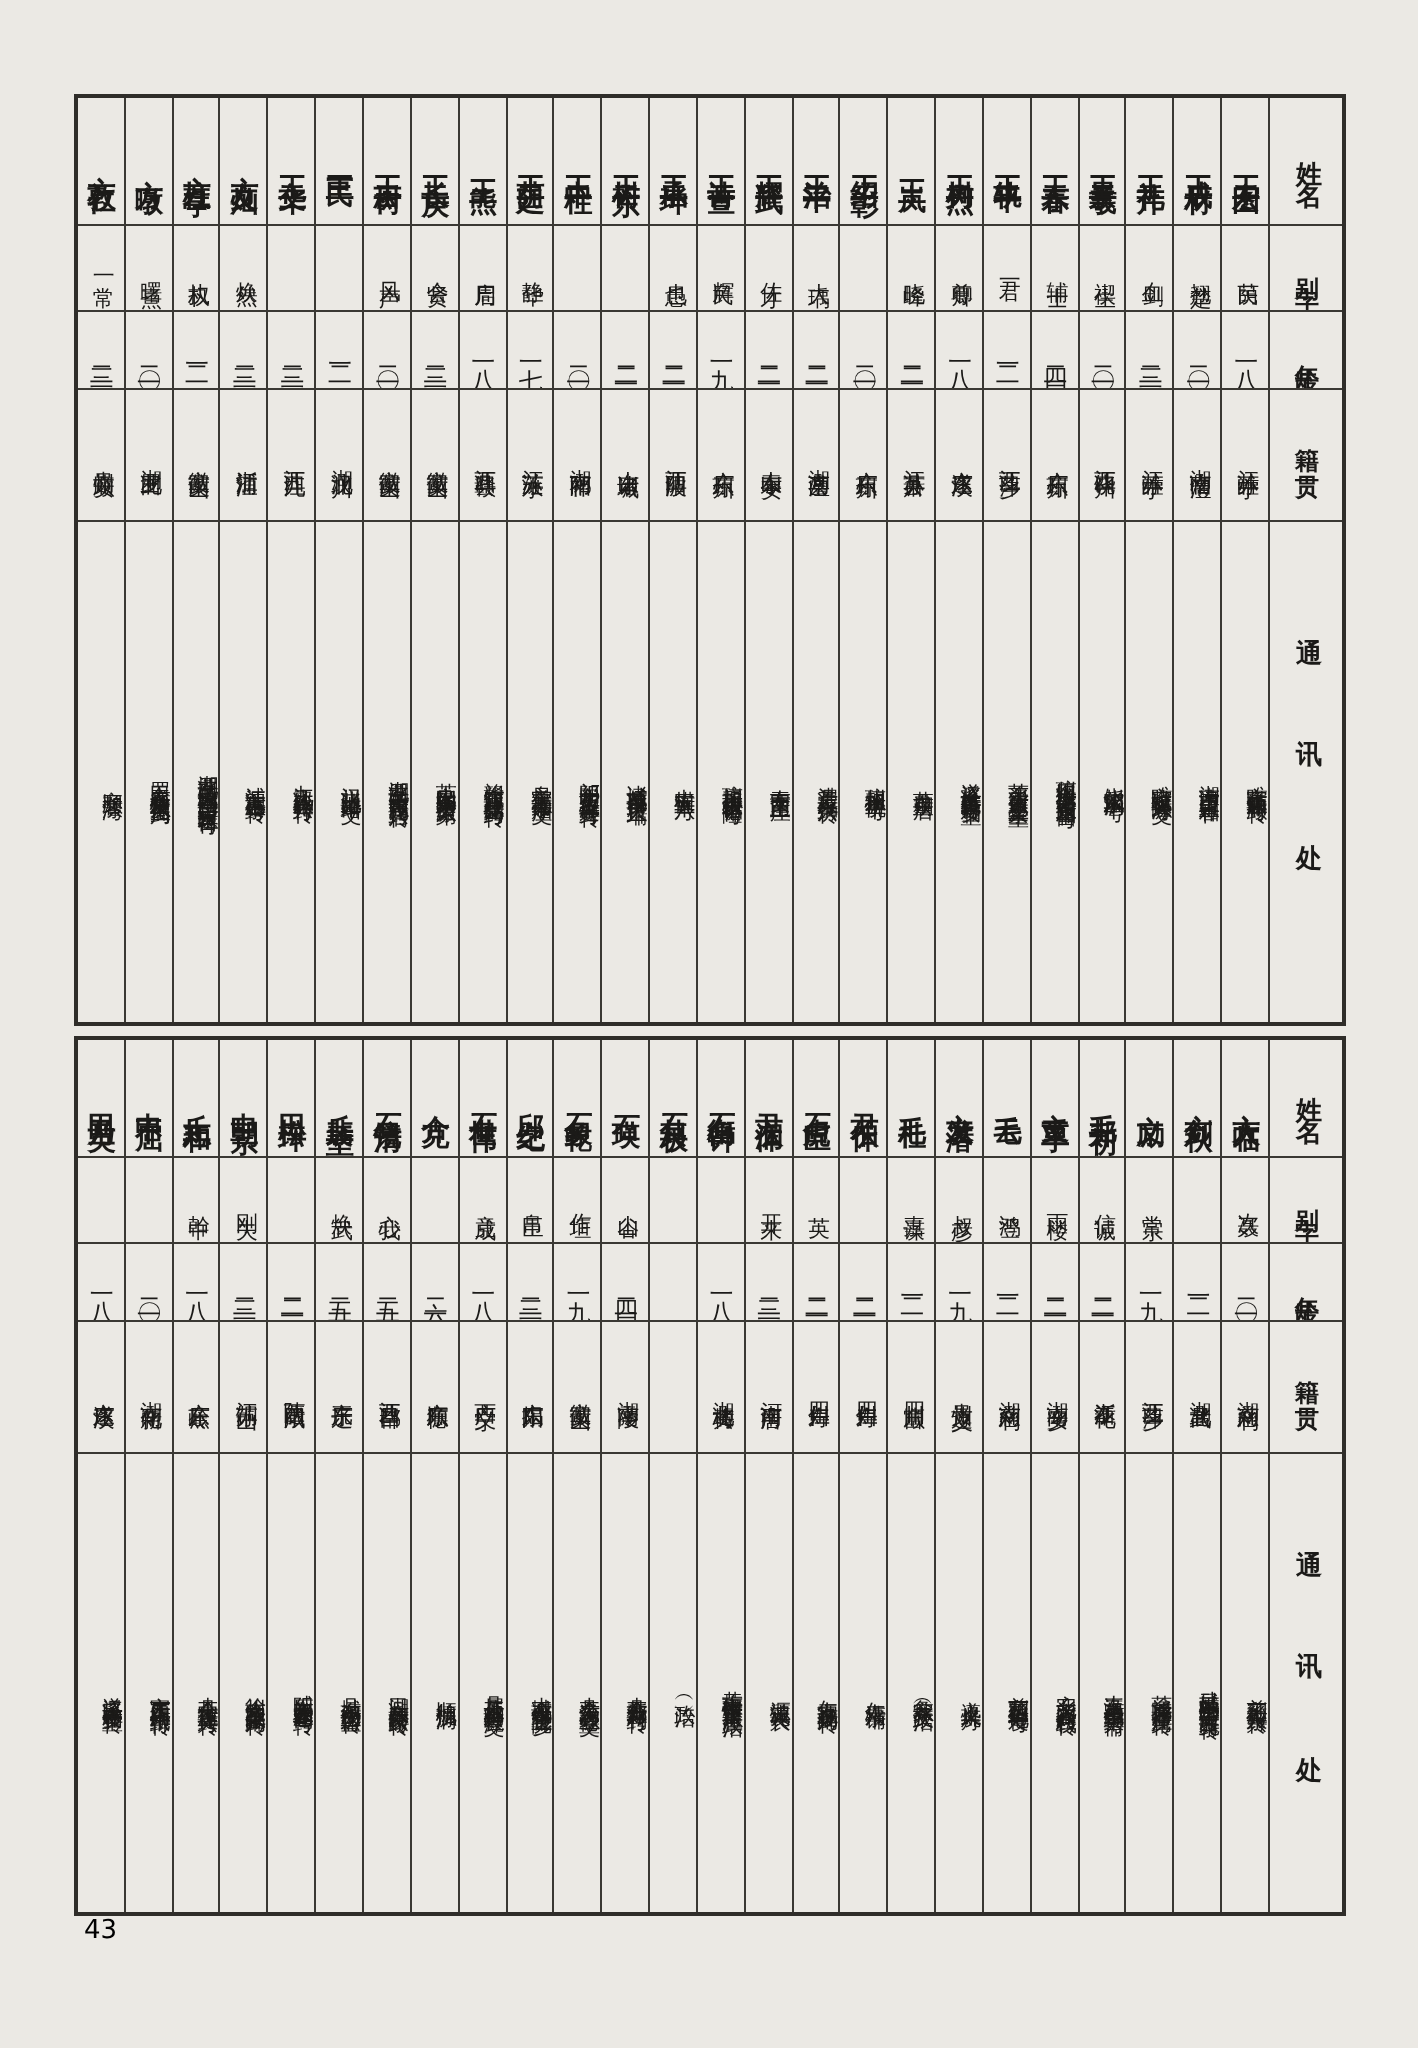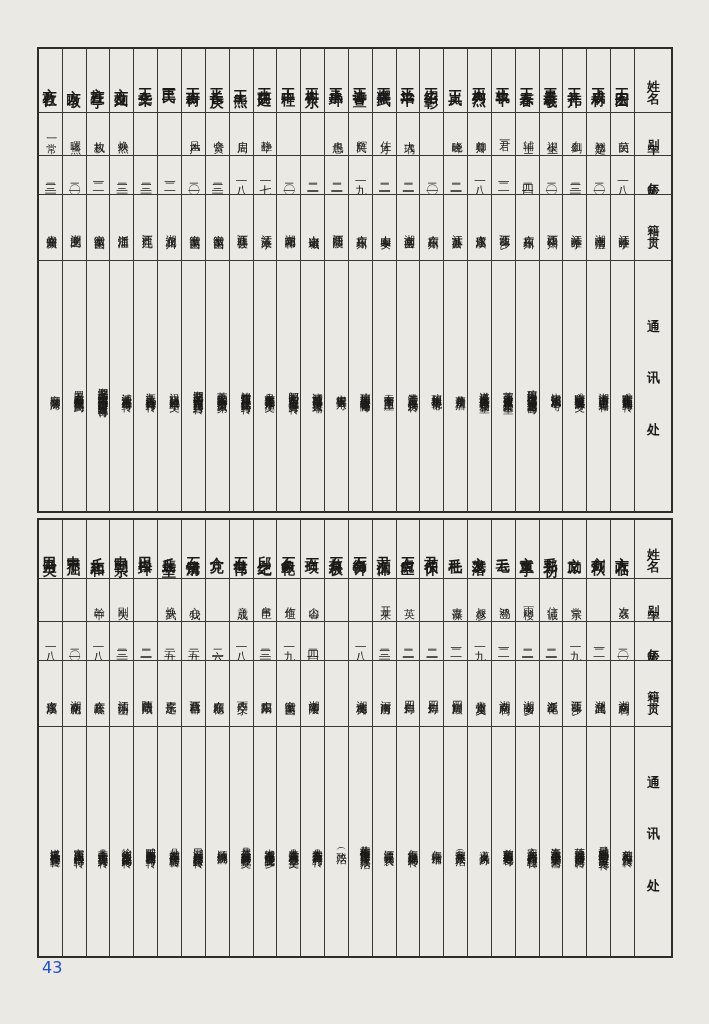--- a/index.html
+++ b/index.html
@@ -22,22 +22,22 @@
   .c-age{height:39px;font-size:12px;letter-spacing:1px;}
   .c-native{height:66px;font-size:11px;letter-spacing:1px;}
   .c-addr{flex:1 1 auto;font-size:10.5px;line-height:12px;letter-spacing:1px;
           place-items:start center;padding-top:6px;}
   .header-col .cell{font-weight:bold;}
   .header-col .c-name{font-size:13px;letter-spacing:11px;}
   .header-col .c-zi{font-size:12px;letter-spacing:5px;}
   .header-col .c-age{font-size:12px;letter-spacing:3px;}
   .header-col .c-native{font-size:12px;letter-spacing:13px;}
   .header-col .c-addr{font-size:13px;letter-spacing:52px;place-items:center;padding-top:0;}
-  .page-number{position:absolute;left:42px;top:958px;font-size:16px;
-               font-family:"DejaVu Sans",sans-serif;color:#1d4ed8;}
+  .page-number{position:absolute;left:42px;top:958px;font-size:13px;
+               font-family:"DejaVu Sans",sans-serif;color:#000000;}
 </style>
 </head>
 <body>
 
 <div class="page">
 
   <div class="dtable" id="table-top">
     <div class="col header-col">
       <div class="cell c-name hdr">姓名</div>
       <div class="cell c-zi hdr">别字</div>

